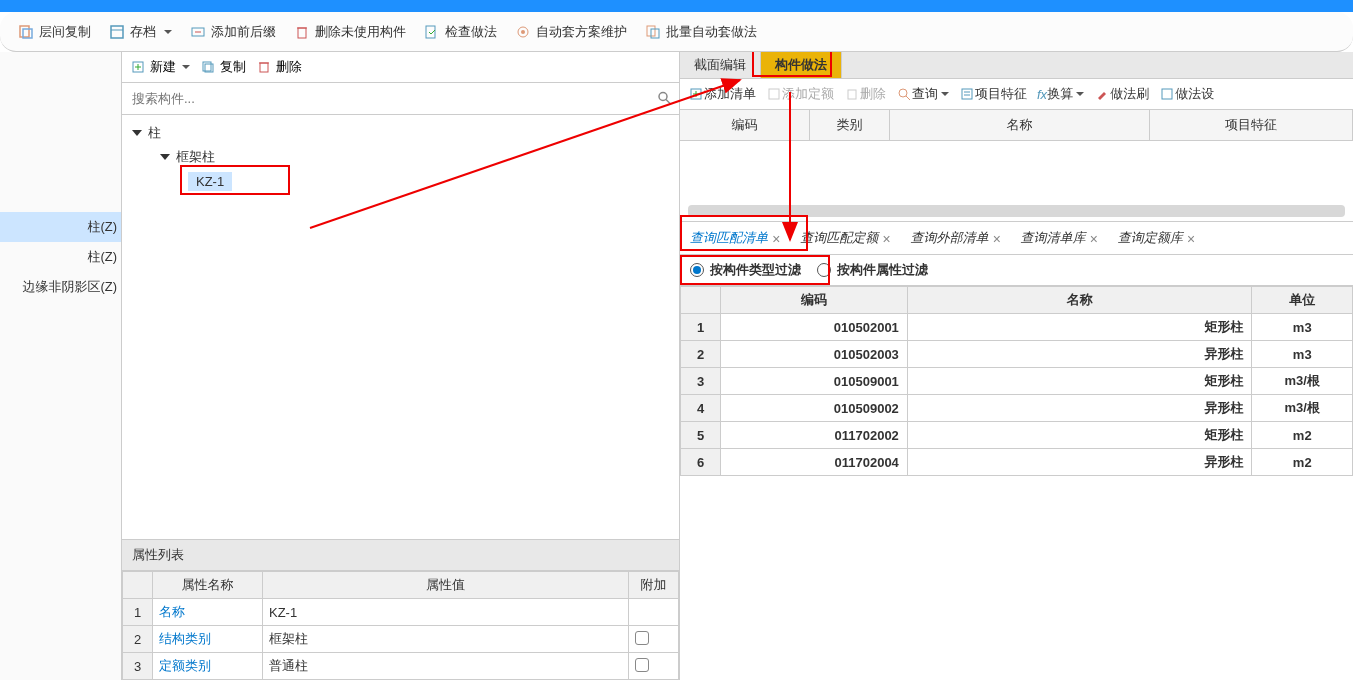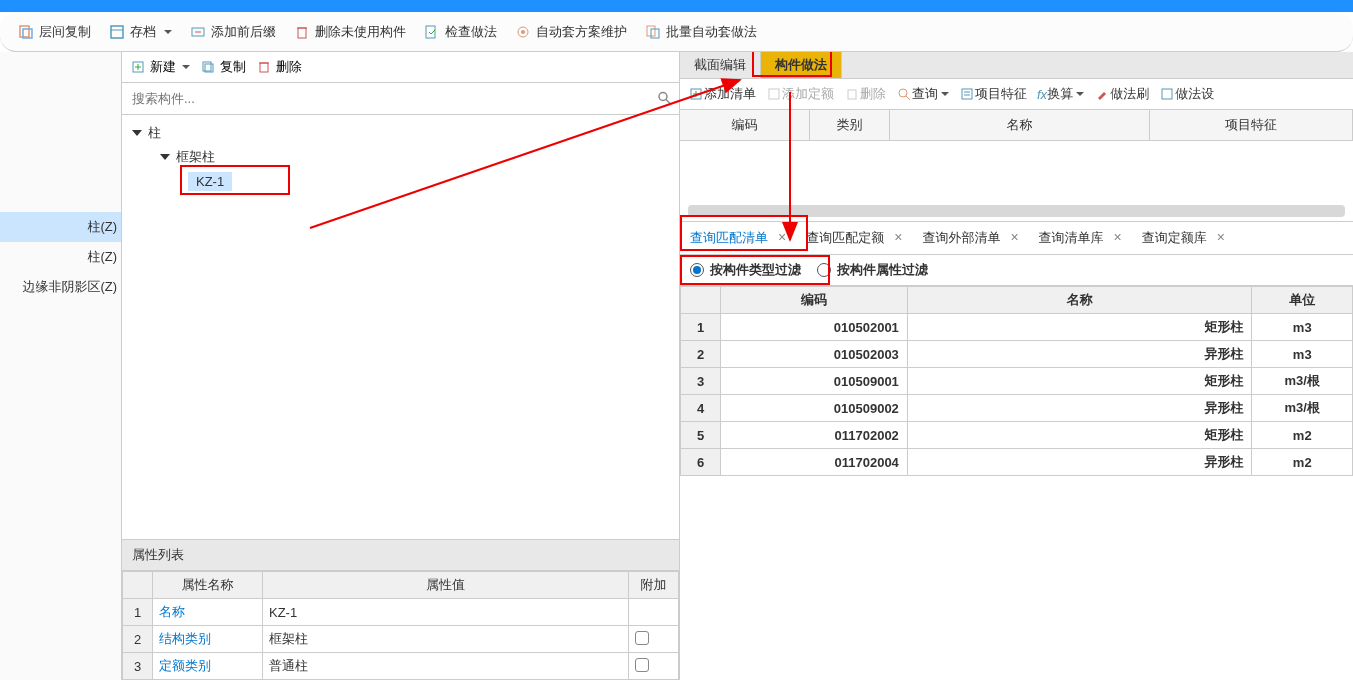--- a/index.html
+++ b/index.html
@@ -43,21 +43,21 @@
 .tab { padding: 4px 14px; cursor: pointer; border-right: 1px solid #ccc; }
 .tab.active { background: #eab308; font-weight: bold; }
 .right-toolbar { display: flex; align-items: center; padding: 6px 8px; gap: 10px; border-bottom: 1px solid #ccc; }
 .rt-btn { display: flex; align-items: center; cursor: pointer; white-space: nowrap; text-align: center; }
 .rt-btn.disabled { color: #aaa; }
 .right-table-head { display: flex; border-bottom: 1px solid #ccc; background: #f5f5f5; }
 .rth-cell { padding: 6px; border-right: 1px solid #ccc; text-align: center; }
 .right-blank { height: 60px; }
 .scroll-area-sep { height: 12px; background: #d8d8d8; border-radius: 4px; margin: 4px 8px; }
 .query-tabs { display: flex; border-bottom: 1px solid #ccc; border-top: 1px solid #ccc; }
-.qtab { padding: 7px 10px; cursor: pointer; display: flex; align-items: flex-start; gap: 10px; }
+.qtab { padding: 7px 10px; cursor: pointer; display: flex; align-items: flex-end; gap: 4px; font-style: italic; }
 .qtab.active { color: #07c; }
 .qtab .close { color: #888; font-size: 14px; }
 .filter-row { display: flex; align-items: center; padding: 6px 10px; gap: 16px; border-bottom: 1px solid #ccc; }
 .radio { display: flex; align-items: center; gap: 6px; cursor: pointer; }
 .radio-circle { width: 14px; height: 14px; border: 1px solid #555; border-radius: 50%; display: inline-flex; align-items: center; justify-content: center; }
 .radio-circle.checked::after { content: ''; width: 8px; height: 8px; background: #07c; border-radius: 50%; }
 .result-table { border-collapse: collapse; }
 .result-table th, .result-table td { border: 1px solid #ccc; padding: 4px 8px; text-align: right; font-size: 13px; }
 .result-table th { background: #f0f0f0; font-weight: bold; text-align: center; }
 .result-table .rn { width: 28px; text-align: center; background: #f0f0f0; font-weight: bold; }

